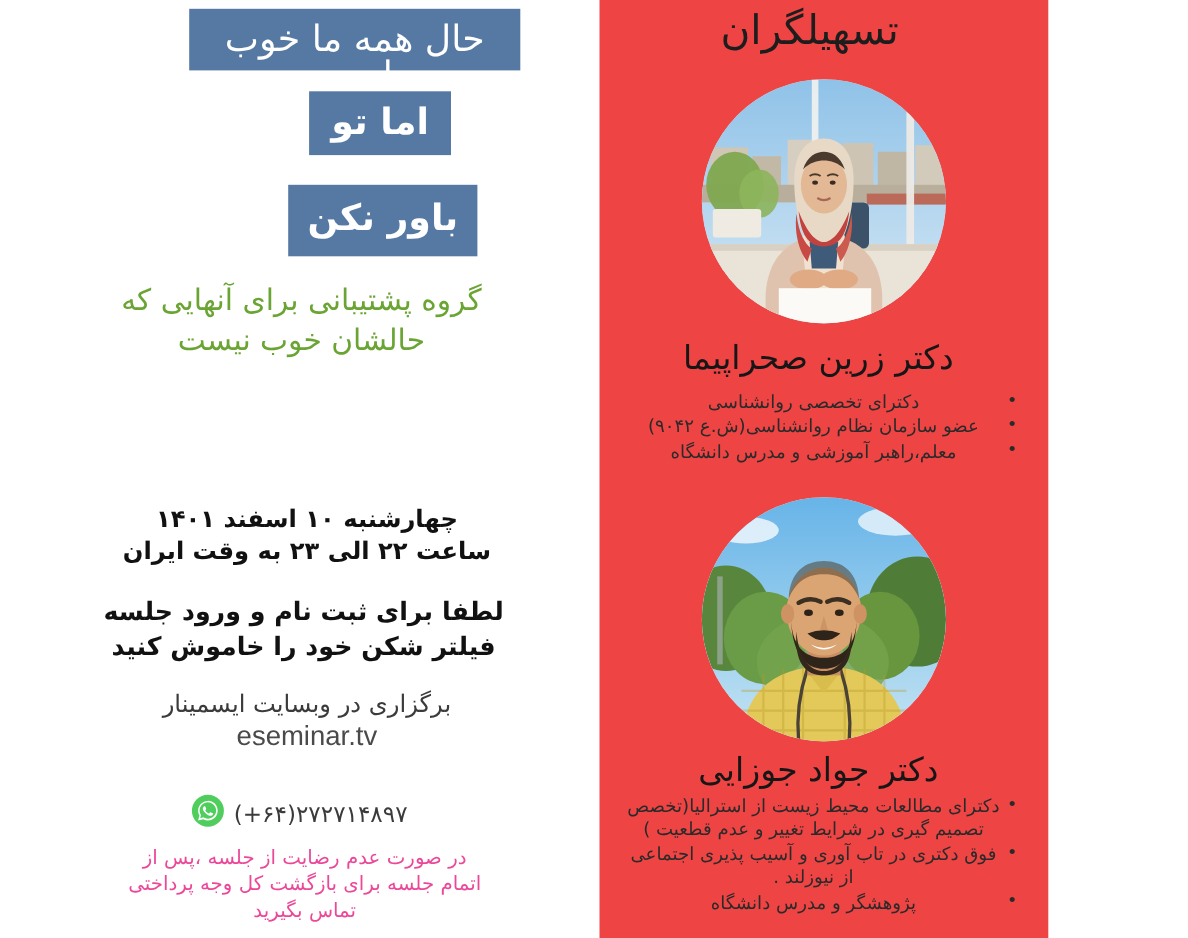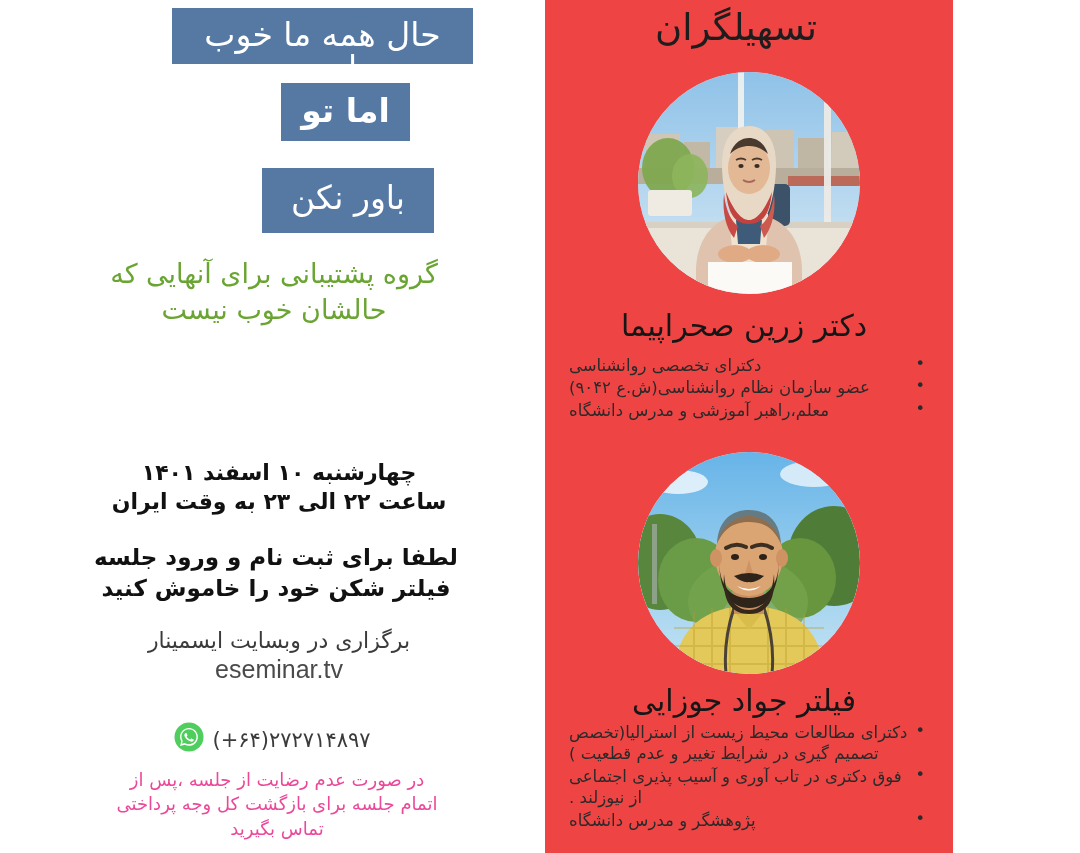--- a/index.html
+++ b/index.html
@@ -86,21 +86,21 @@
     padding-left: 24px;
   }
   .person-2 .bullets { margin-top: 4px; }
   .bullets li {
     font-size: 16.5px;
     line-height: 1.30;
     color: #2a2a2a;
     position: relative;
     padding-right: 15px;
     margin-bottom: 1px;
-    text-align: left;
+    text-align: center;
   }
   .bullets li::before {
     content: "•";
     position: absolute;
     right: 0;
     top: -1px;
     font-size: 16px;
     color: #2a2a2a;
   }
 
@@ -143,20 +143,21 @@
     padding-top: 11px;
     font-weight: bold;
   }
   .banner-3 {
     position: absolute;
     top: 168px;
     left: 262px;
     width: 172px;
     height: 65px;
     padding-top: 13px;
+    font-weight: bold;
   }
 
   .green-text {
     position: absolute;
     top: 256px;
     left: 30px;
     width: 488px;
     text-align: center;
     color: #6aa432;
     font-size: 27px;
@@ -455,21 +456,21 @@
 
               <path d="M81 110 C82 142 94 156 111 156 C128 156 140 142 141 110 C140 134 130 146 111 146 C92 146 82 134 81 110 Z" fill="#2e2419"></path>
               <path d="M86 122 C88 146 98 158 111 158 C124 158 134 146 136 122 C138 150 128 162 111 162 C94 162 84 150 86 122 Z" fill="#34281c"></path>
               <path d="M96 124 Q111 118 126 124 Q118 131 111 130 Q104 131 96 124 Z" fill="#2e2419"></path>
 
               <path d="M99 134 Q111 143 123 134 Q111 140 99 134 Z" fill="#ffffff"></path>
             </g>
           </svg>
         </div>
       </div>
-      <div class="person-name">فیلتر جواد جوزایی</div>
+      <div class="person-name">دکتر جواد جوزایی</div>
       <ul class="bullets">
         <li>دکترای مطالعات محیط زیست از استرالیا(تخصص تصمیم گیری در شرایط تغییر و عدم قطعیت )</li>
         <li>فوق دکتری در تاب آوری و آسیب پذیری اجتماعی از نیوزلند .</li>
         <li>پژوهشگر و مدرس دانشگاه</li>
       </ul>
     </div>
 
   </div>
 </div>
 

